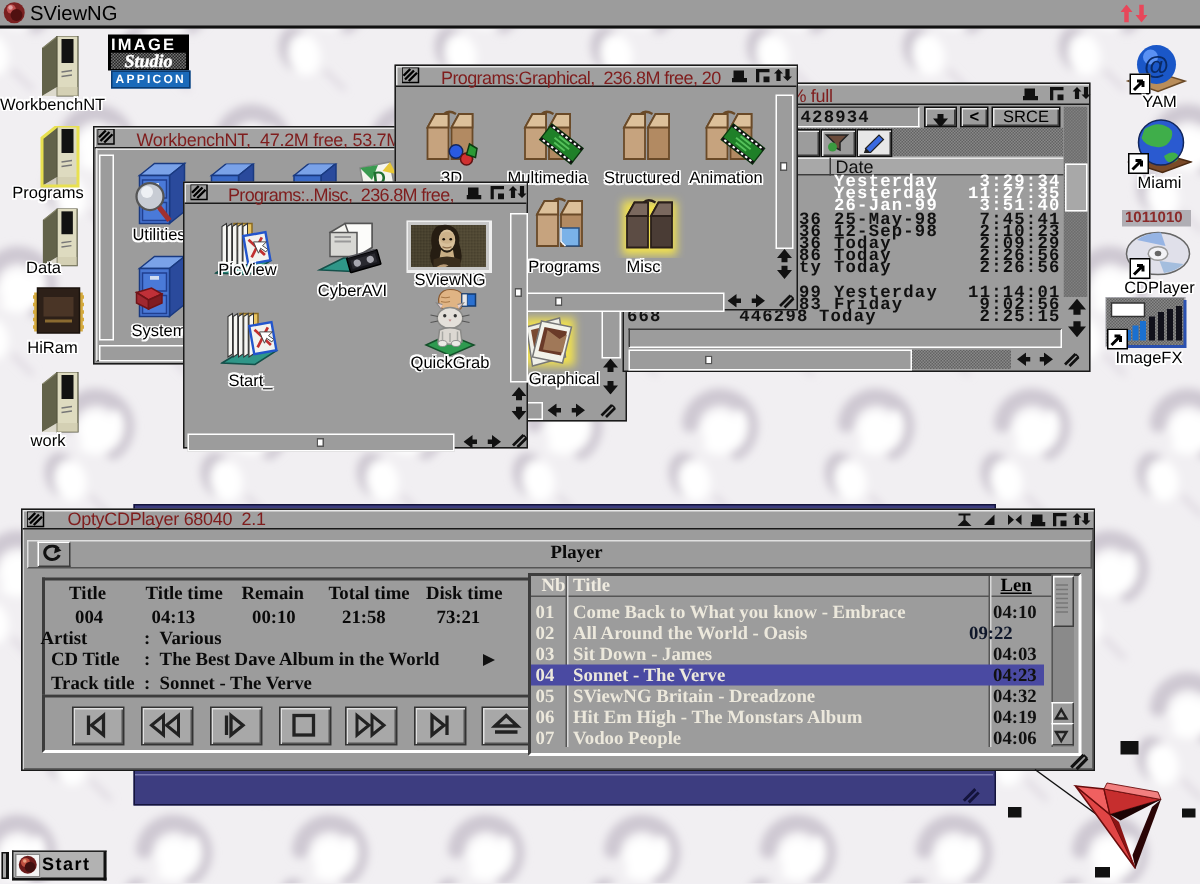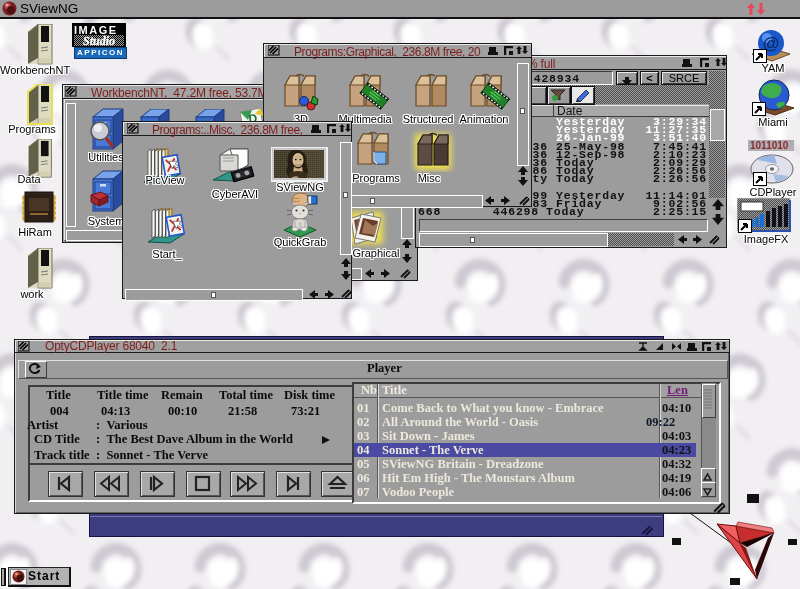--- a/index.html
+++ b/index.html
@@ -786,21 +786,21 @@
         <path d="M11 5 L19 11.5 L11 18 Z M21 5 v13" fill="none" stroke="#222" stroke-width="2.2"></path>
       </svg></div>
  <div class="cbtn" style="left:306px;top:131px;"><svg width="31" height="23">
         <path d="M8 12 L15.5 5 L23 12 Z M8 16 h15" fill="none" stroke="#222" stroke-width="2.2"></path>
       </svg></div>
 
  <div class="inset" style="left:337px;top:42px;width:365px;height:118px;border-width:2px;"></div>
  <div class="abs" style="left:339px;top:44px;width:361px;height:14px;background:#a0a0a0;border-bottom:1px solid #555;box-sizing:border-box;"></div>
  <div class="cdt" style="left:346px;top:43px;color:#efebe0;">Nb</div>
  <div class="cdt" style="left:367px;top:43px;color:#efebe0;">Title</div>
- <div class="cdt" style="left:652px;top:43px;color:#701a75;text-decoration:underline;">Len</div>
+ <div class="cdt" style="left:652px;top:43px;color:#000000;text-decoration:underline;">Len</div>
  <div class="abs" style="left:362px;top:44px;width:1px;height:114px;background:#555;"></div>
  <div class="abs" style="left:363px;top:44px;width:1px;height:114px;background:#d8d8d8;"></div>
  <div class="abs" style="left:644px;top:44px;width:1px;height:114px;background:#555;"></div>
  <div class="abs" style="left:645px;top:44px;width:1px;height:114px;background:#d8d8d8;"></div>
  <div class="abs" style="left:339px;top:103px;width:342px;height:14px;background:#4a4aa2;"></div>
  <div class="trow" style="top:61px;">
       <b style="position:absolute;left:1px;">01</b>
       <span style="position:absolute;left:26px;">Come Back to What you know - Embrace</span>
       <span style="position:absolute;left:306px;color:#111;">04:10</span>
     </div>

